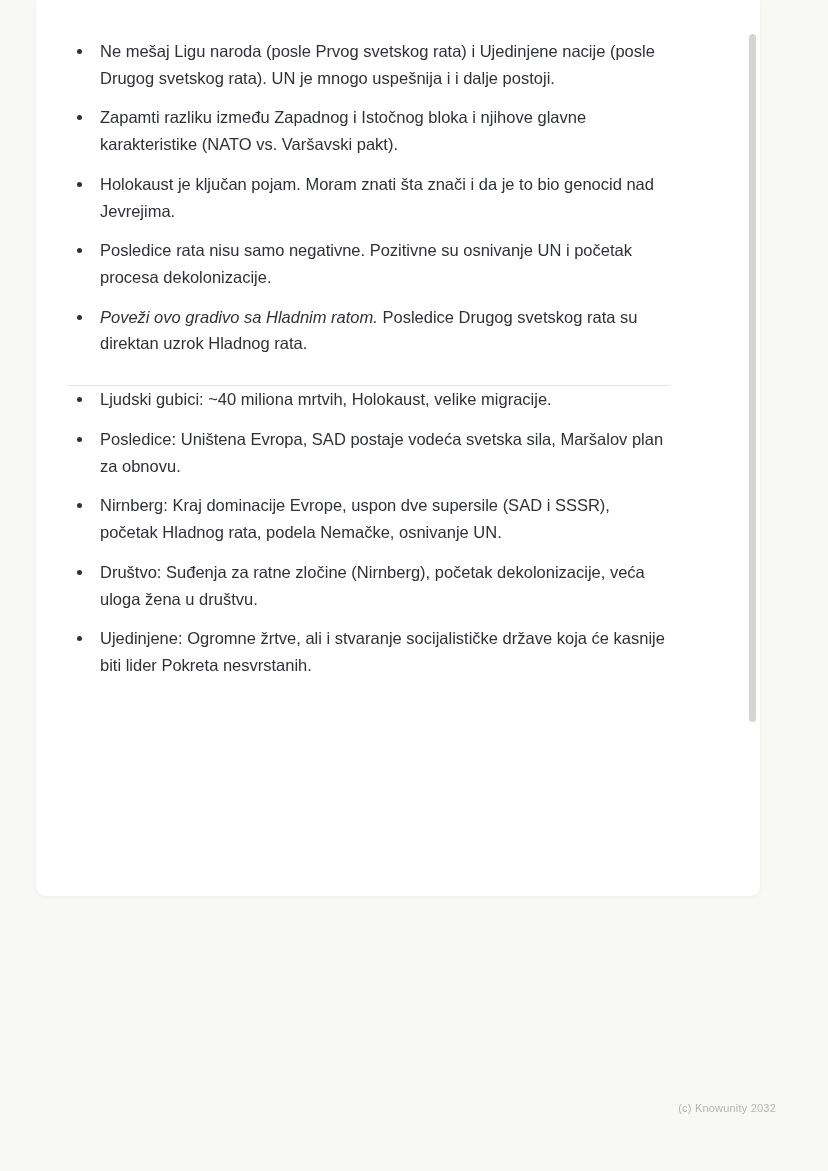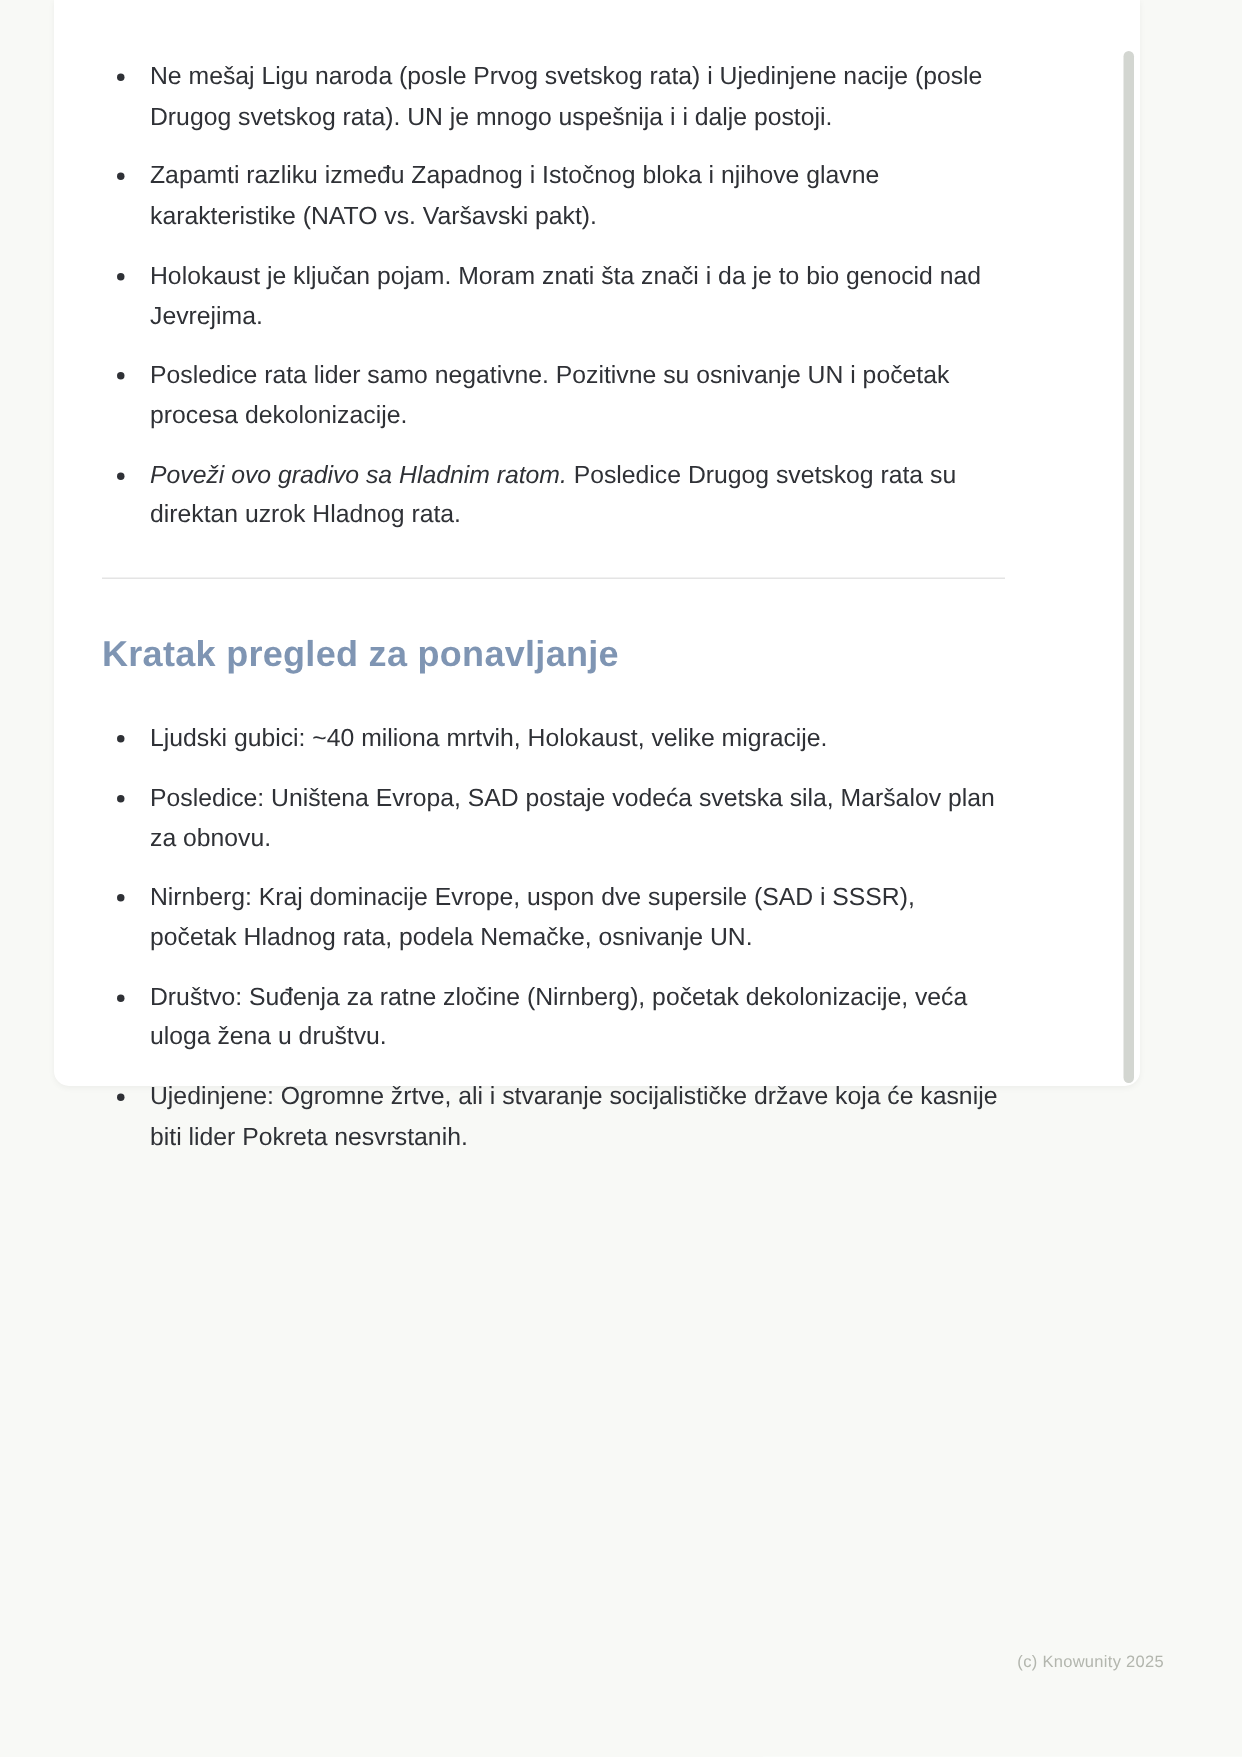--- a/index.html
+++ b/index.html
@@ -9,21 +9,21 @@
     background: #f8f9f6;
     font-family: "Liberation Sans", "DejaVu Sans", sans-serif;
     overflow: hidden;
     position: relative;
   }
   .card {
     position: absolute;
     left: 36px;
     top: 0;
     width: 724px;
-    height: 724px;
+    height: 896px;
     background: #ffffff;
     border-radius: 0 0 10px 10px;
     box-shadow: 0 1px 4px rgba(0,0,0,0.05);
   }
   .scrollbar-track {
     position: absolute;
     top: 34px;
     right: 4px;
     width: 7px;
     height: 688px;
@@ -86,30 +86,29 @@
       <li>
         <span class="italic"></span><span>Ne mešaj Ligu naroda (posle Prvog svetskog rata) i Ujedinjene nacije (posle Drugog svetskog rata). UN je mnogo uspešnija i i dalje postoji.</span>
       </li>
       <li>
         <span class="italic"></span><span>Zapamti razliku između Zapadnog i Istočnog bloka i njihove glavne karakteristike (NATO vs. Varšavski pakt).</span>
       </li>
       <li>
         <span class="italic"></span><span>Holokaust je ključan pojam. Moram znati šta znači i da je to bio genocid nad Jevrejima.</span>
       </li>
       <li>
-        <span class="italic"></span><span>Posledice rata lider samo negativne. Pozitivne su osnivanje UN i početak procesa dekolonizacije.</span>
+        <span class="italic"></span><span>Posledice rata nisu samo negativne. Pozitivne su osnivanje UN i početak procesa dekolonizacije.</span>
       </li>
       <li>
         <span class="italic">Poveži ovo gradivo sa Hladnim ratom.</span><span> Posledice Drugog svetskog rata su direktan uzrok Hladnog rata.</span>
       </li>
     </ul>
 
     <hr class="divider">
 
-    <h2 class="section-heading">Kratak pregled za ponavljanje</h2>
 
     <ul class="summary-list">
       <li>
         <span class="term">Ljudski gubici</span><span>: ~40 miliona mrtvih, Holokaust, velike migracije.</span>
       </li>
       <li>
         <span class="term">Posledice</span><span>: Uništena Evropa, SAD postaje vodeća svetska sila, Maršalov plan za obnovu.</span>
       </li>
       <li>
         <span class="term">Nirnberg</span><span>: Kraj dominacije Evrope, uspon dve supersile (SAD i SSSR), početak Hladnog rata, podela Nemačke, osnivanje UN.</span>
@@ -122,13 +121,13 @@
       </li>
     </ul>
 
   </div>
 
   <div class="scrollbar-track">
     <div class="scrollbar-thumb"></div>
   </div>
 </div>
 
-<div class="footer-copyright">(c) Knowunity 2025</div>
+<div class="footer-copyright">(c) Knowunity 2032</div>
 
 </body></html>

